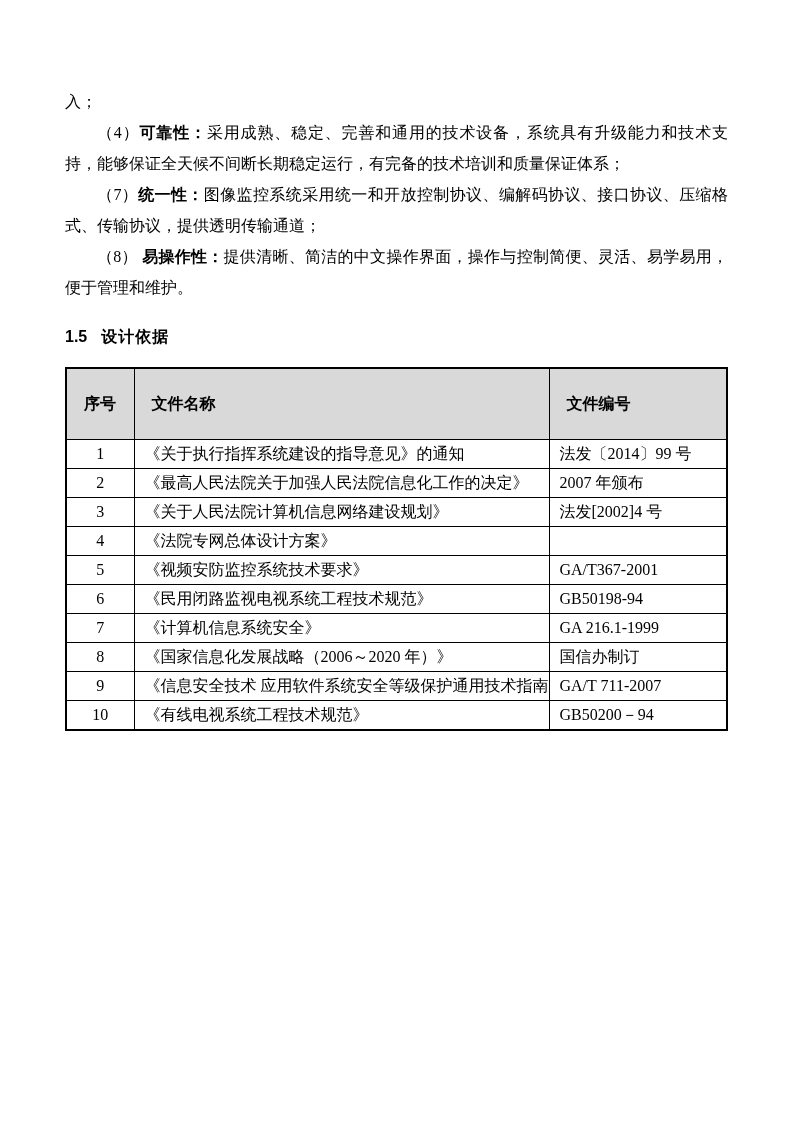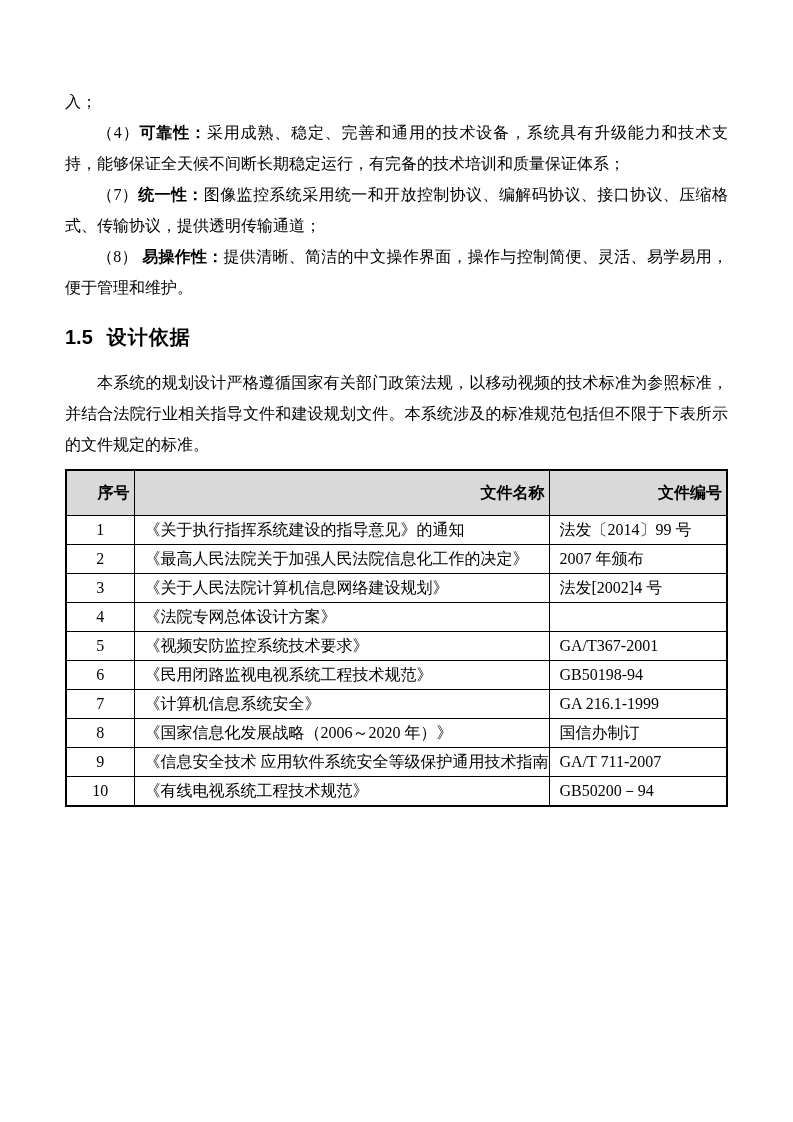--- a/index.html
+++ b/index.html
@@ -27,21 +27,21 @@
   }
   .feature {
     text-indent: 2em;
   }
   .feature-label {
     font-weight: bold;
   }
   h2.section-heading {
     font-family: "Liberation Sans", "DejaVu Sans", sans-serif;
     font-weight: bold;
-    font-size: 20px;
+    font-size: 16px;
     line-height: 34px;
     margin: 17px 0 13px 0;
     letter-spacing: 1px;
   }
   .section-number {
     margin-right: 14px;
     letter-spacing: 0;
   }
   .intro {
     text-indent: 2em;
@@ -51,24 +51,24 @@
     width: 100%;
     border-collapse: collapse;
     border: 2px solid #000000;
     table-layout: fixed;
   }
   table.standards th {
     font-family: "Liberation Sans", "DejaVu Sans", sans-serif;
     font-weight: bold;
     font-size: 16px;
     height: 36px;
-    text-align: right;
+    text-align: left;
     vertical-align: middle;
     border: 1px solid #000000;
-    padding: 4px;
+    padding: 17px;
   }
   table.standards td {
     font-family: "Liberation Serif", "DejaVu Serif", serif;
     font-size: 16px;
     height: 26px;
     vertical-align: middle;
     border: 1px solid #000000;
     padding: 1px 10px;
     overflow: hidden;
     white-space: nowrap;
@@ -88,21 +88,20 @@
   <p class="body-text">入；</p>
 
   <div>
     <p class="body-text feature"><span>（4）</span><span class="feature-label">可靠性：</span><span>采用成熟、稳定、完善和通用的技术设备，系统具有升级能力和技术支持，能够保证全天候不间断长期稳定运行，有完备的技术培训和质量保证体系；</span></p>
     <p class="body-text feature"><span>（7）</span><span class="feature-label">统一性：</span><span>图像监控系统采用统一和开放控制协议、编解码协议、接口协议、压缩格式、传输协议，提供透明传输通道；</span></p>
     <p class="body-text feature"><span>（8） </span><span class="feature-label">易操作性：</span><span>提供清晰、简洁的中文操作界面，操作与控制简便、灵活、易学易用，便于管理和维护。</span></p>
   </div>
 
   <h2 class="section-heading"><span class="section-number">1.5</span><span>设计依据</span></h2>
 
-  <p class="body-text intro">本系统的规划设计严格遵循国家有关部门政策法规，以移动视频的技术标准为参照标准，并结合法院行业相关指导文件和建设规划文件。本系统涉及的标准规范包括但不限于下表所示的文件规定的标准。</p>
 
   <table class="standards">
     <colgroup>
       <col class="col-no">
       <col>
       <col class="col-code">
     </colgroup>
     <thead>
       <tr>
         <th style="background: rgb(217, 217, 217);">序号</th>

